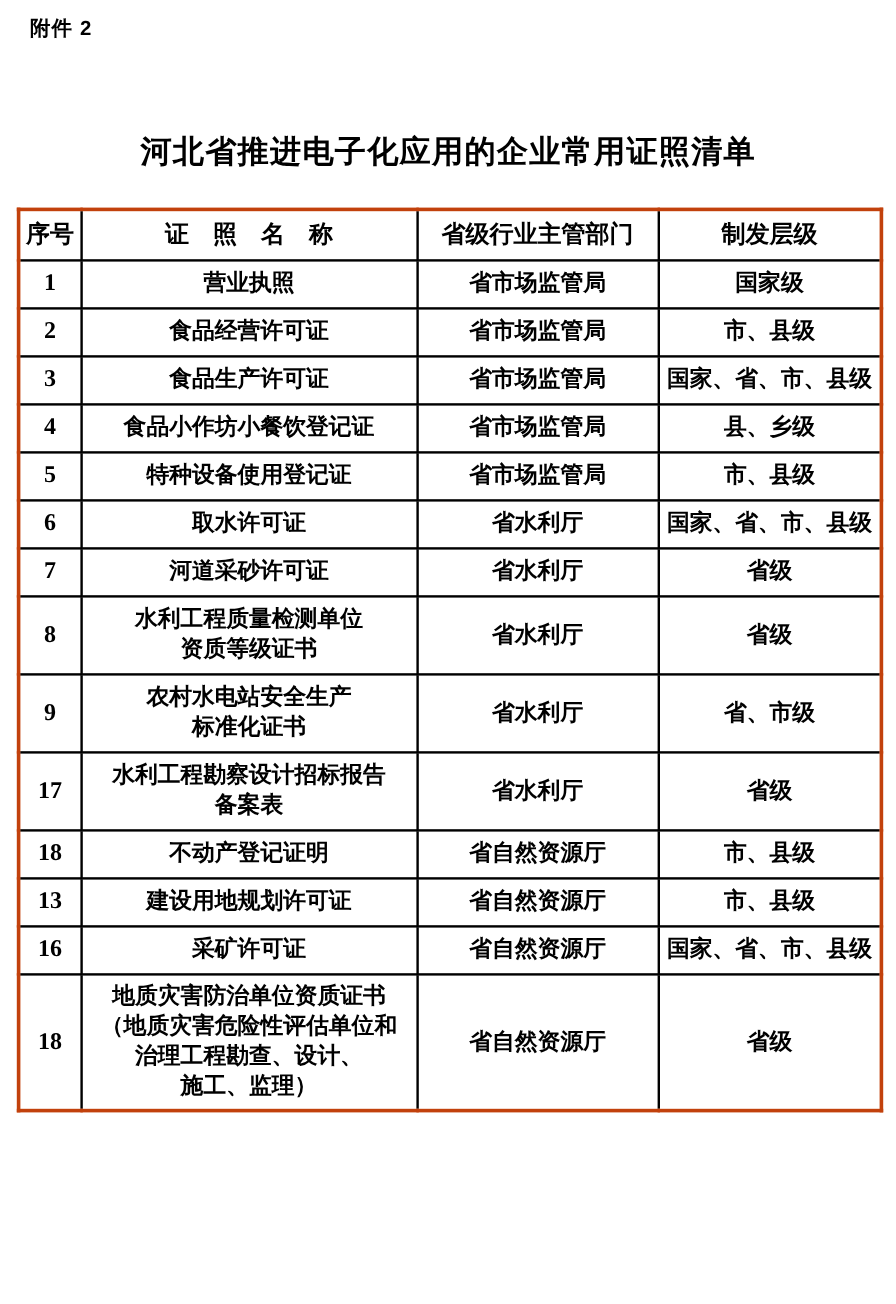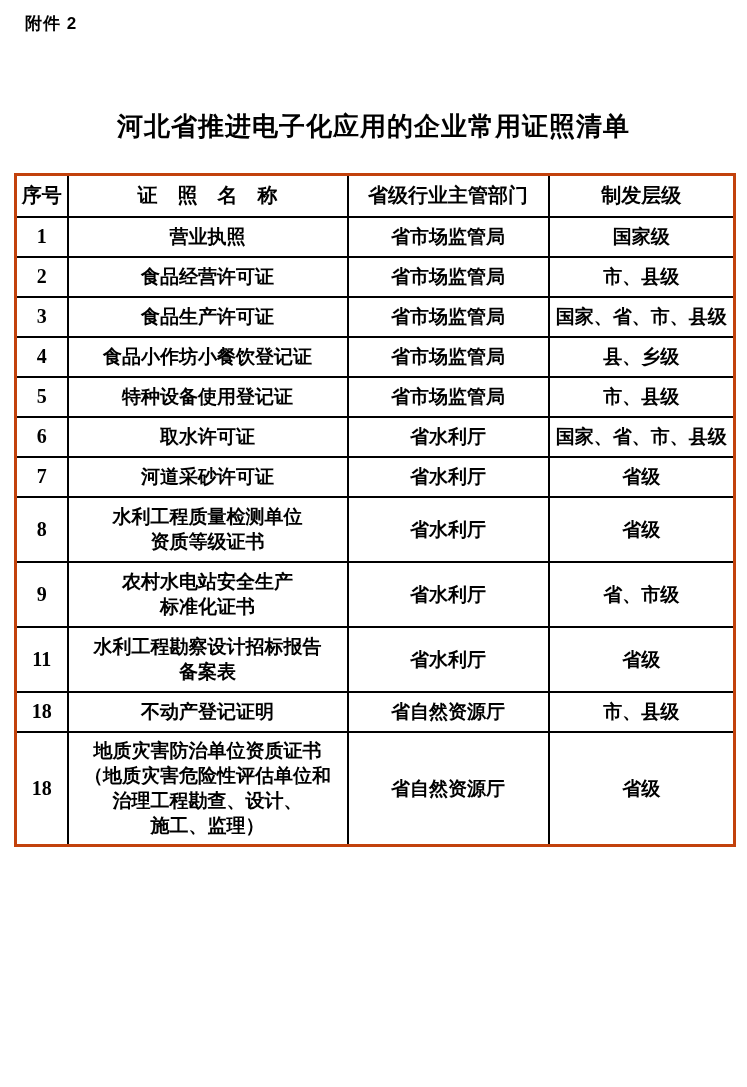--- a/index.html
+++ b/index.html
@@ -155,31 +155,43 @@
           <td class="col-level">省级</td>
         </tr>
         <tr class="lines-2">
           <td class="col-no">9</td>
           <td class="col-name">农村水电站安全生产
 标准化证书</td>
           <td class="col-dept">省水利厅</td>
           <td class="col-level">省、市级</td>
         </tr>
         <tr class="lines-2">
-          <td class="col-no">11</td>
+          <td class="col-no">17</td>
           <td class="col-name">水利工程勘察设计招标报告
 备案表</td>
           <td class="col-dept">省水利厅</td>
           <td class="col-level">省级</td>
         </tr>
         <tr class="lines-1">
           <td class="col-no">18</td>
           <td class="col-name">不动产登记证明</td>
           <td class="col-dept">省自然资源厅</td>
           <td class="col-level">市、县级</td>
+        </tr>
+        <tr class="lines-1">
+          <td class="col-no">13</td>
+          <td class="col-name">建设用地规划许可证</td>
+          <td class="col-dept">省自然资源厅</td>
+          <td class="col-level">市、县级</td>
+        </tr>
+        <tr class="lines-1">
+          <td class="col-no">16</td>
+          <td class="col-name">采矿许可证</td>
+          <td class="col-dept">省自然资源厅</td>
+          <td class="col-level">国家、省、市、县级</td>
         </tr>
         <tr class="lines-4">
           <td class="col-no">18</td>
           <td class="col-name">地质灾害防治单位资质证书
 （地质灾害危险性评估单位和
 治理工程勘查、设计、
 施工、监理）</td>
           <td class="col-dept">省自然资源厅</td>
           <td class="col-level">省级</td>
         </tr>

